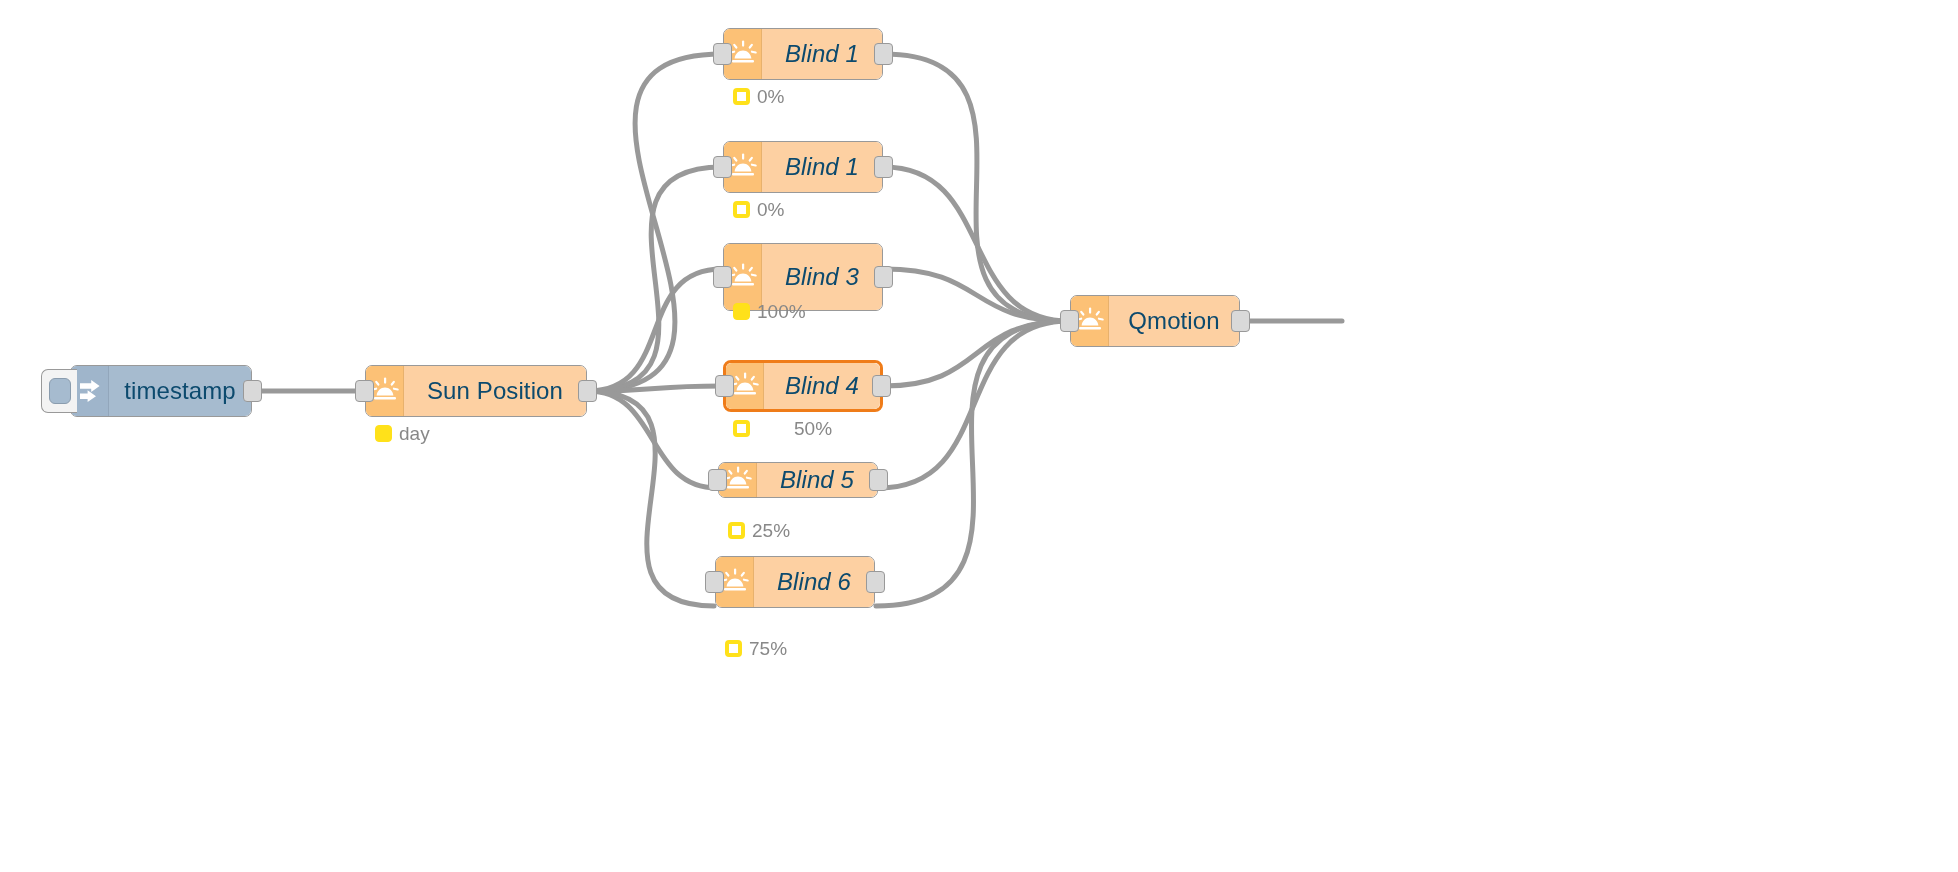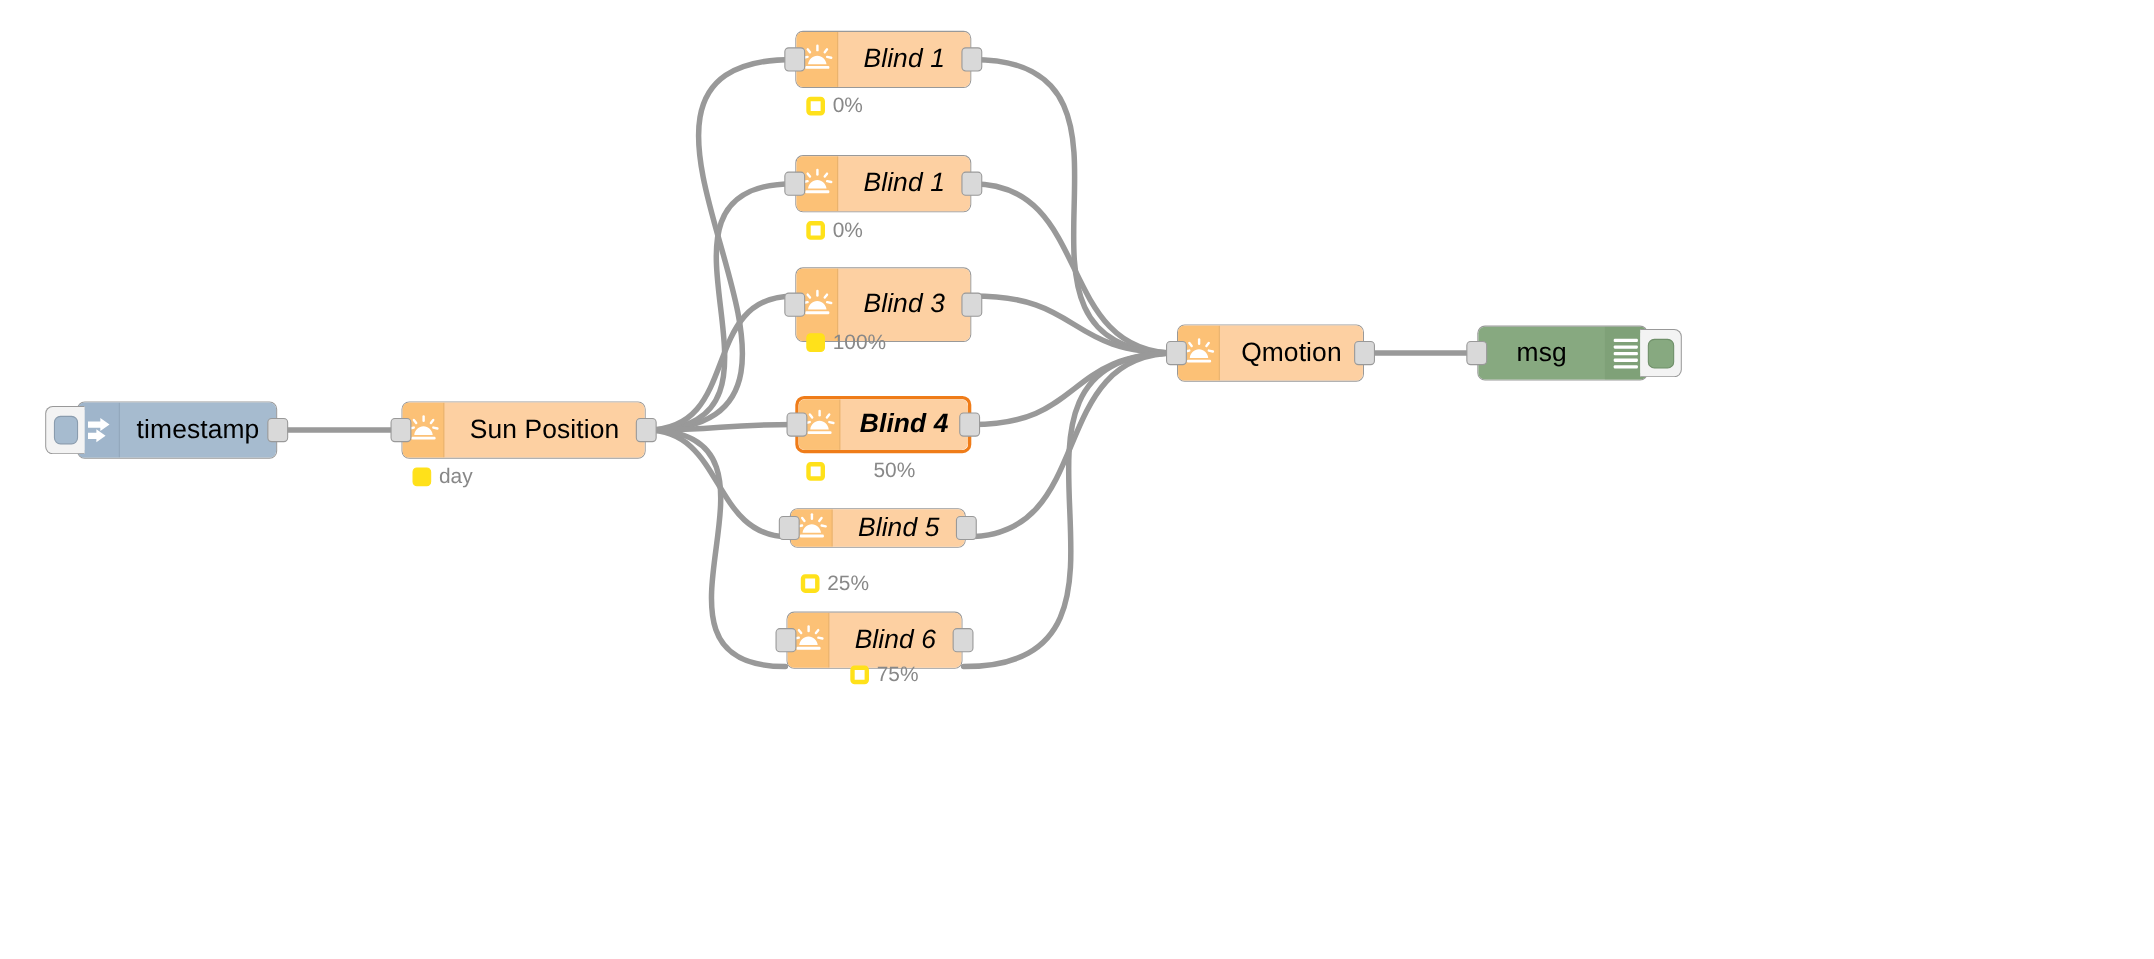--- a/index.html
+++ b/index.html
@@ -73,21 +73,21 @@
     width: 1px;
     background: rgba(0,0,0,0.08);
   }
   .label-cell {
     flex: 1 1 auto;
     display: flex;
     align-items: center;
     justify-content: center;
     padding: 0 14px;
     font-size: 24px;
-    color: #000000;
+    color: #0c4a6e;
     letter-spacing: 0.1px;
     white-space: nowrap;
   }
   .label-cell.italic { font-style: italic; }
 
   
   .n-inject .node-inner { background: #a6bbcf; }
   .n-inject .icon-cell  { background: #9fb5cb; }
   .n-sun   .node-inner  { background: #fdd0a2; }
   .n-sun   .icon-cell   { background: #fcc176; }
@@ -335,21 +335,21 @@
           </div>
           <div class="label-cell italic">Blind 3</div>
         </div>
         <span class="port in"></span>
         <span class="port out"></span>
       </div>
       <div class="status" style="left: 733px; top: 302px;">
         <span class="dot filled"></span>
         <span class="stext">100%</span>
       </div>
-      <div class="node n-sun selected" style="left: 723px; top: 360px; width: 160px; height: 52px; font-weight: bold;">
+      <div class="node n-sun selected" style="left: 723px; top: 360px; width: 160px; height: 52px;">
         <div class="node-inner">
           <div class="icon-cell">
             <svg width="30" height="30" viewBox="0 0 30 30" aria-hidden="true">
               <g fill="#ffffff">
                 <rect x="14.0" y="1.5" width="2.2" height="6.2" rx="1.1"></rect>
                 <rect x="6.2" y="4.4" width="2.2" height="5.6" rx="1.1" transform="rotate(-38 7.3 7.2)"></rect>
                 <rect x="21.7" y="4.4" width="2.2" height="5.6" rx="1.1" transform="rotate(38 22.8 7.2)"></rect>
                 <rect x="1.3" y="12.0" width="6.0" height="2.2" rx="1.1" transform="rotate(-12 4.3 13.1)"></rect>
                 <rect x="22.8" y="12.0" width="6.0" height="2.2" rx="1.1" transform="rotate(12 25.8 13.1)"></rect>
                 <path d="M15 11.6c-4.3 0-7.9 3.4-8.4 7.8h16.8c-.5-4.4-4.1-7.8-8.4-7.8z"></path>
@@ -406,21 +406,21 @@
                 <rect x="4.0" y="21.0" width="22" height="2.6" rx="1.1"></rect>
               </g>
             </svg>
             <span class="icon-sep"></span>
           </div>
           <div class="label-cell italic">Blind 6</div>
         </div>
         <span class="port in"></span>
         <span class="port out"></span>
       </div>
-      <div class="status" style="left: 725px; top: 604px; margin-left: 48px;">
+      <div class="status" style="left: 725px; top: 639px;">
         <span class="dot ring"></span>
         <span class="stext">75%</span>
       </div>
       <div class="node n-sun" style="left: 1070px; top: 295px; width: 170px; height: 52px;">
         <div class="node-inner">
           <div class="icon-cell">
             <svg width="30" height="30" viewBox="0 0 30 30" aria-hidden="true">
               <g fill="#ffffff">
                 <rect x="14.0" y="1.5" width="2.2" height="6.2" rx="1.1"></rect>
                 <rect x="6.2" y="4.4" width="2.2" height="5.6" rx="1.1" transform="rotate(-38 7.3 7.2)"></rect>
@@ -431,33 +431,14 @@
                 <rect x="4.0" y="21.0" width="22" height="2.6" rx="1.1"></rect>
               </g>
             </svg>
             <span class="icon-sep"></span>
           </div>
           <div class="label-cell">Qmotion</div>
         </div>
         <span class="port in"></span>
         <span class="port out"></span>
       </div>
-      <div class="node n-debug" style="left: 1343px; top: 296px; width: 155px; height: 50px;">
-        <div class="node-inner">
-          <div class="label-cell">msg</div>
-          <div class="icon-cell">
-            <span class="icon-sep"></span>
-            <span class="debug-lines">
-              <i></i>
-              <i></i>
-              <i></i>
-              <i></i>
-              <i></i>
-            </span>
-          </div>
-        </div>
-        <span class="port in"></span>
-        <span class="debug-btn">
-          <span class="knob"></span>
-        </span>
-      </div>
     </div>
 </div>
 
 </body></html>

